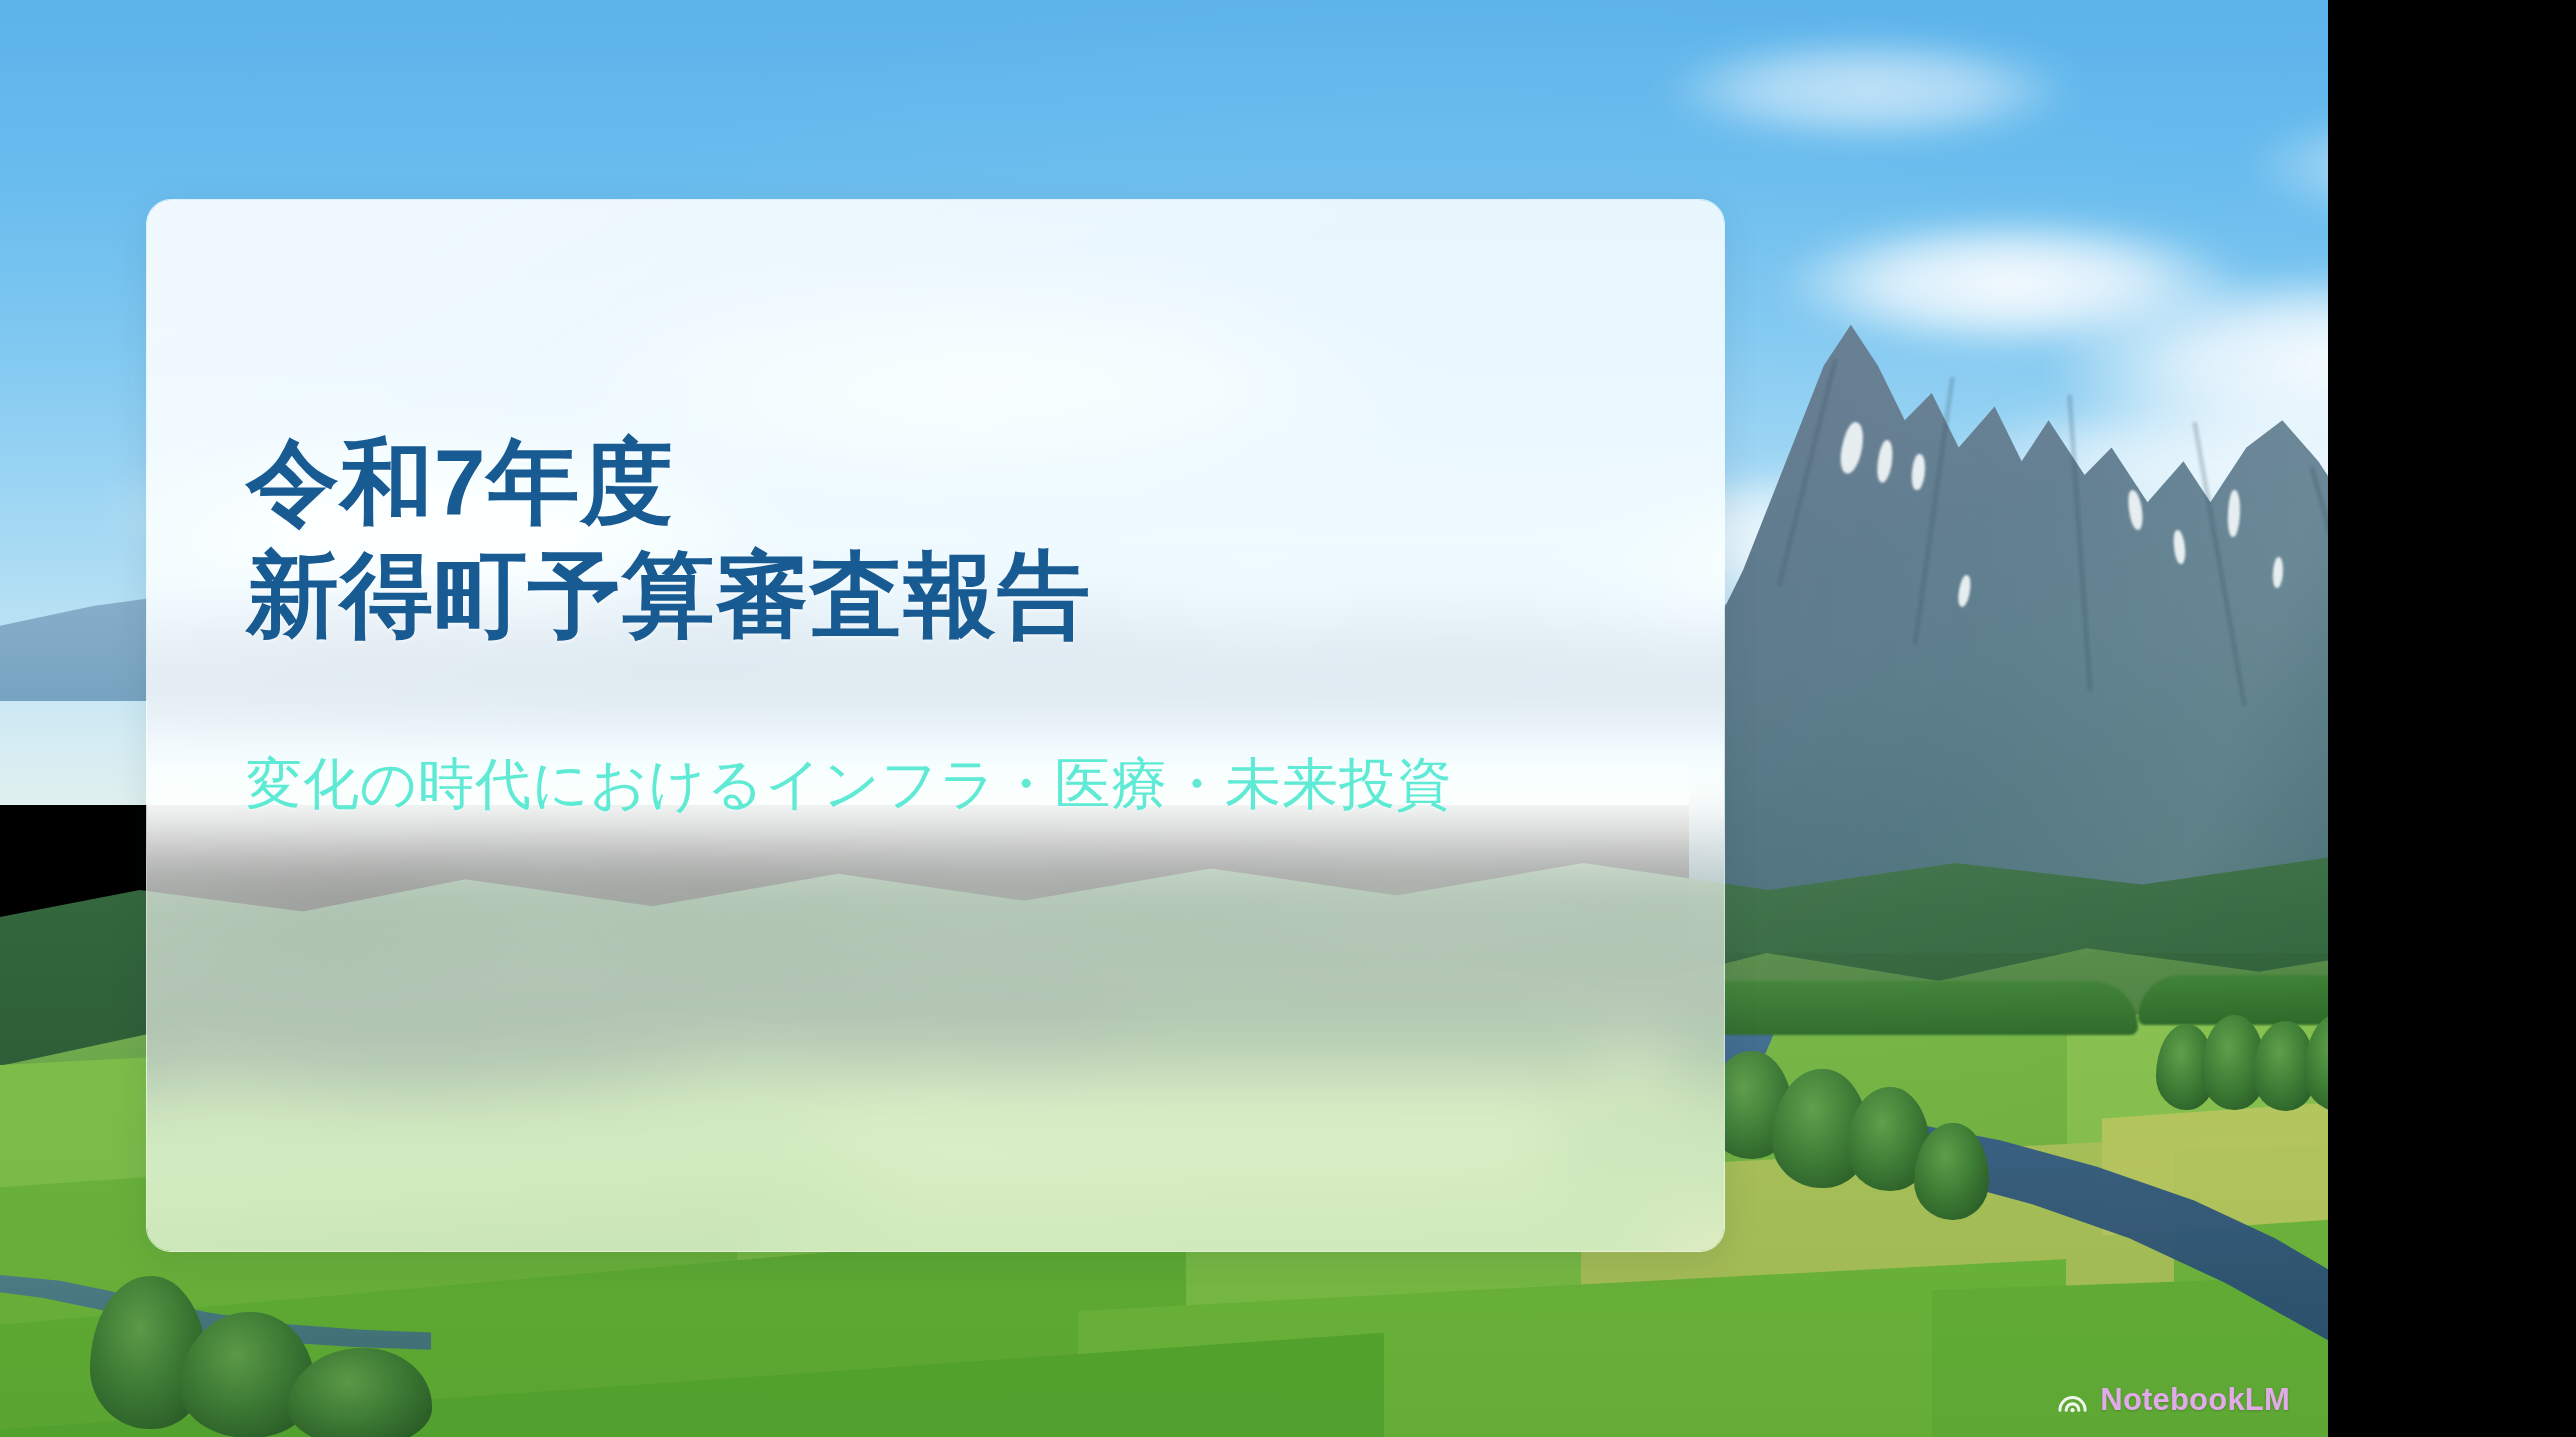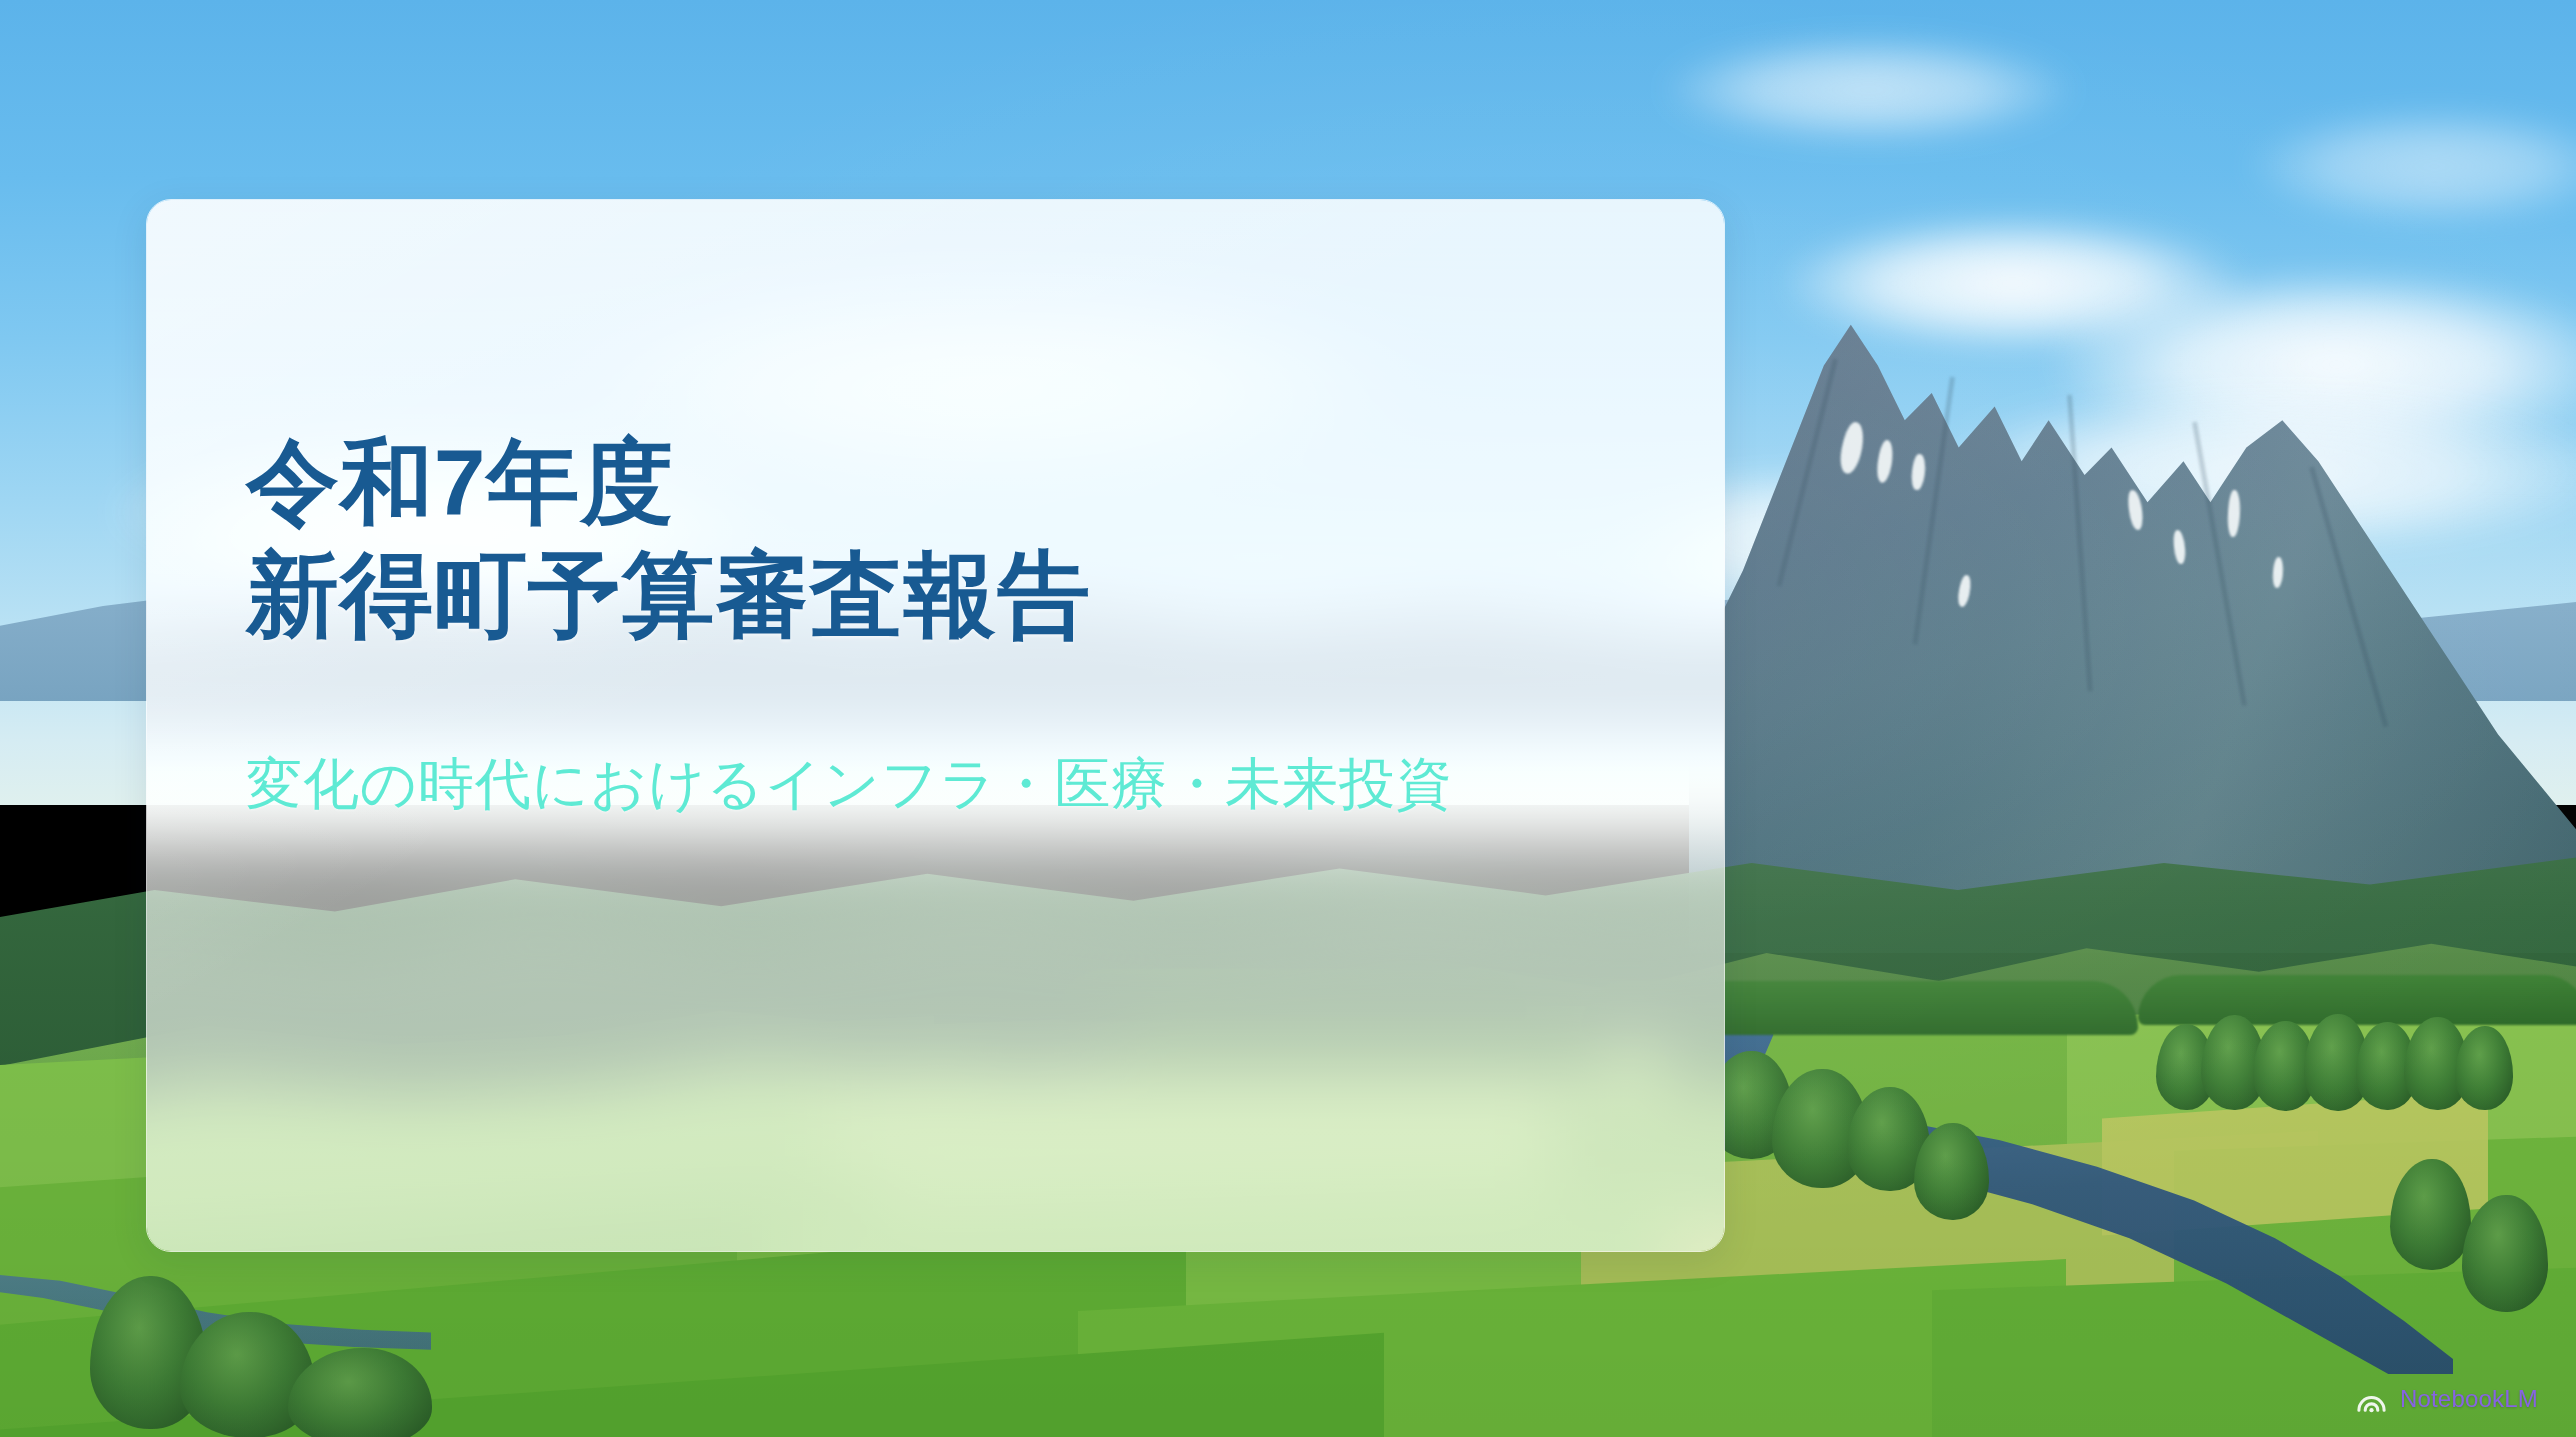--- a/index.html
+++ b/index.html
@@ -9,21 +9,21 @@
     width: 2576px;
     height: 1438px;
     overflow: hidden;
     background: #000;
     font-family: "Liberation Sans", "DejaVu Sans", sans-serif;
   }
 
   
   .slide {
     position: relative;
-    width: 2576px;
+    width: 2328px;
     height: 1438px;
     overflow: hidden;
   }
 
   
   .bg { position:absolute; inset:0; overflow:hidden; }
 
   
   .bg-sky {
     position:absolute; left:0; top:0; width:100%; height:56%;
@@ -247,23 +247,23 @@
 
   
   .watermark {
     position:absolute;
     right: 38px; bottom: 23.4px;
     display:flex; align-items:center; gap:12.6px;
     opacity:.9;
   }
   .wm-icon { width:31px; height:31px; display:block; }
   .wm-text {
-    font-size: 24px;
-    font-weight: 400;
-    color:#8b5cf6;
+    font-size: 31px;
+    font-weight: 700;
+    color:#f0abfc;
     letter-spacing:0.2px;
     text-shadow: 0 0.9px 2.7px rgba(0,0,0,.22);
     line-height:1;
   }
 </style>
 </head>
 <body>
 
 <div class="slide">
 

